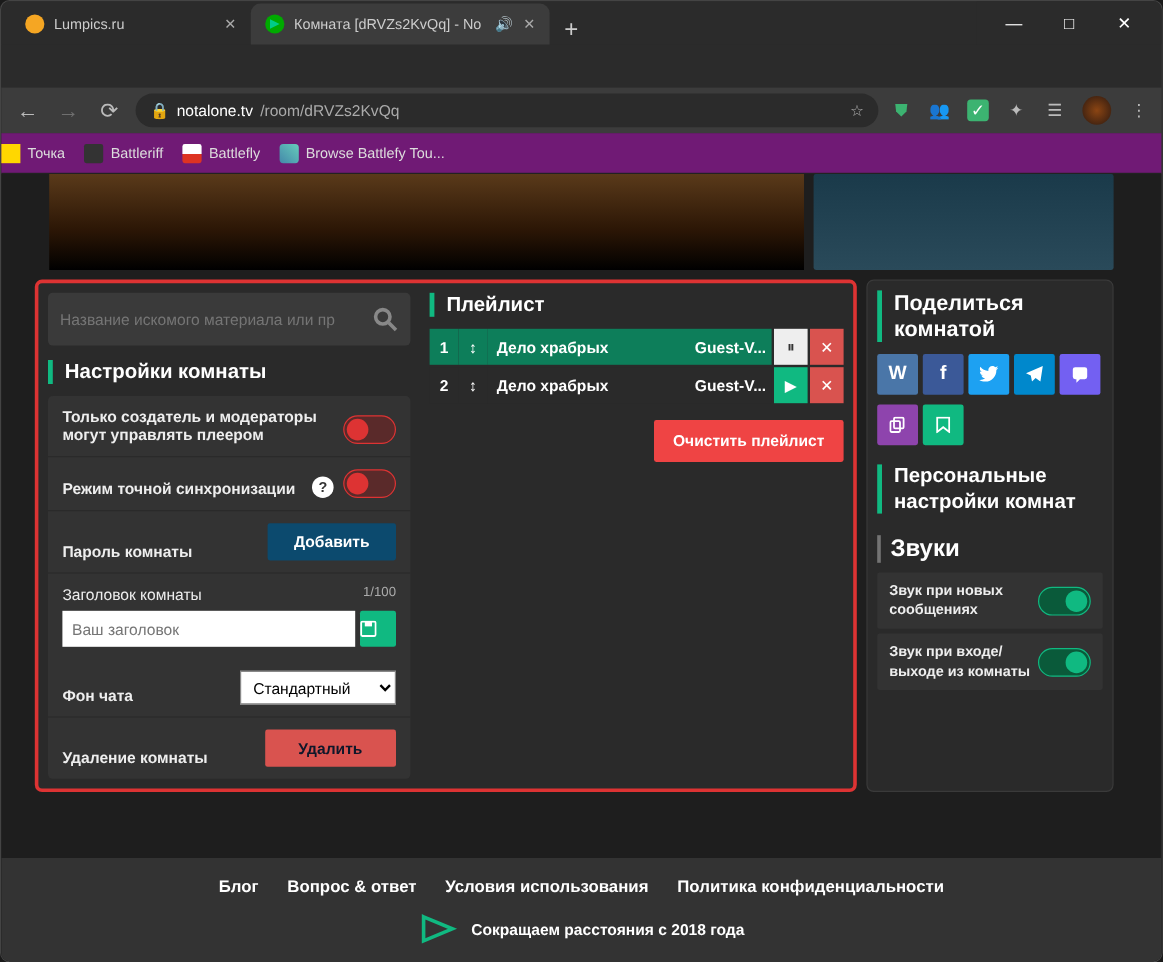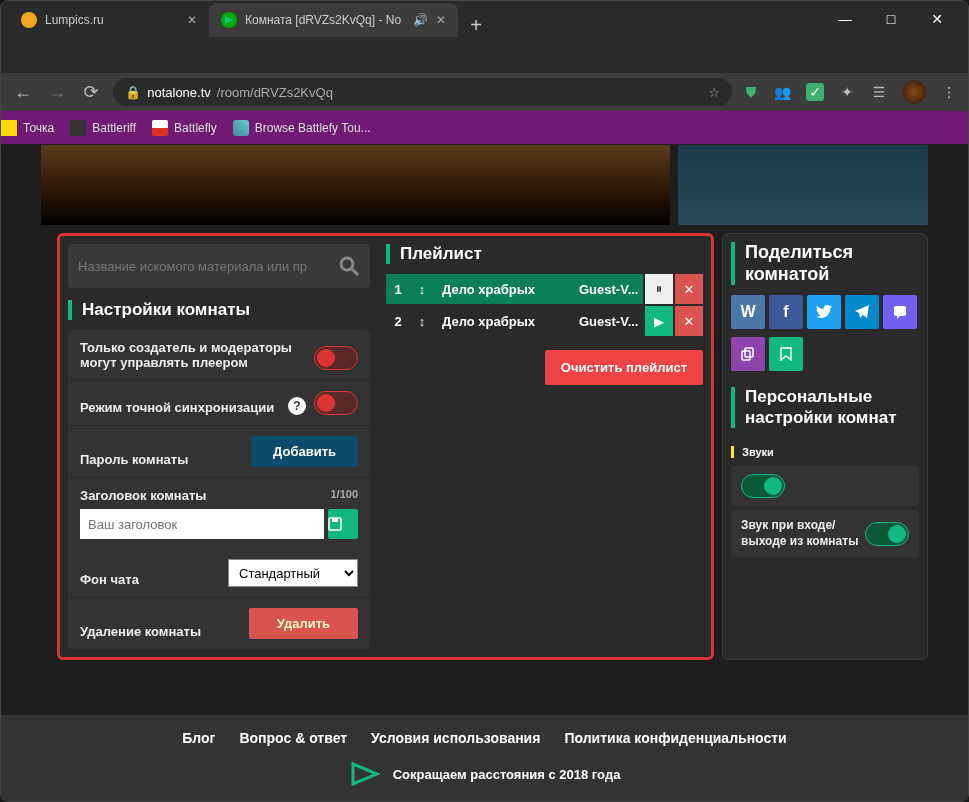--- a/index.html
+++ b/index.html
@@ -41,21 +41,21 @@
 .content { height: calc(802px - 36px - 36px - 38px - 34px); position: relative; background: #1e1e1e; overflow: hidden; }
 
 .video-area { height: 80px; display: flex; gap: 8px; padding: 0 40px; }
 .video-left { flex: 1; background: linear-gradient(to bottom, #5a3a1a 0%, #2a1505 60%, #000 100%); position: relative; }
 .video-right { width: 250px; background: linear-gradient(#1a3a4a, #2a4a5a); position: relative; border-radius: 2px; }
 .chat-input-row { display: flex; gap: 6px; padding: 4px 40px 8px 40px; }
 .chat-spacer { flex: 1; }
 .chat-input { width: 216px; height: 32px; background: #fff; border: none; border-radius: 4px; padding: 0 10px; font-size: 13px; outline: none; }
 .send-btn { width: 34px; height: 32px; background: #10b981; border-radius: 4px; display: flex; align-items: center; justify-content: center; color: #fff; }
 
-.panels { display: flex; gap: 8px; padding: 8px 40px 8px 56px; }
+.panels { display: flex; gap: 8px; padding: 8px 40px 8px 28px; }
 .panels-left { display: flex; flex: 1; gap: 0; border: 3px solid #d33; border-radius: 6px; background: #2a2a2a; padding: 8px; }
 .col { display: flex; flex-direction: column; }
 .col1 { width: 310px; padding-right: 8px; }
 .col2 { flex: 1; padding-left: 8px; }
 .col3 { width: 206px; background: #2a2a2a; border: 1px solid #3a3a3a; border-radius: 6px; padding: 8px; }
 
 .search-box { height: 44px; background: #3a3a3a; border-radius: 4px; display: flex; align-items: center; padding: 0 10px; color: #888; font-size: 13px; margin-bottom: 12px; }
 .search-box input { flex: 1; background: none; border: none; color: #ccc; outline: none; font-size: 13px; }
 .search-box .mag { color: #888; font-size: 20px; }
 
@@ -65,25 +65,25 @@
 .setting-row { display: flex; align-items: flex-end; padding: 10px 12px; color: #eee; font-size: 13px; border-bottom: 1px solid #2a2a2a; gap: 8px; }
 .setting-row:last-child { border-bottom: none; }
 .setting-row .label { flex: 1; font-weight: bold; }
 .help-icon { width: 18px; height: 18px; border-radius: 50%; background: #fff; color: #333; display: inline-flex; align-items: center; justify-content: center; font-size: 12px; font-weight: bold; }
 .toggle { width: 44px; height: 24px; border-radius: 12px; position: relative; }
 .toggle.off { background: #5a2a2a; border: 1px solid #d33; }
 .toggle.off::after { content: ''; position: absolute; width: 18px; height: 18px; border-radius: 50%; background: #d33; top: 2px; left: 2px; }
 .toggle.on { background: #0a5a3a; border: 1px solid #10b981; }
 .toggle.on::after { content: ''; position: absolute; width: 18px; height: 18px; border-radius: 50%; background: #10b981; top: 2px; right: 2px; }
 .btn-orange { background: #0c4a6e; color: #fff; border: none; padding: 8px 22px; font-size: 13px; font-weight: bold; border-radius: 2px; }
-.btn-red { background: #d9534f; color: #fef9c3; border: none; padding: 8px 28px; font-size: 13px; font-weight: bold; border-radius: 2px; }
+.btn-red { background: #d9534f; color: #0f172a; border: none; padding: 8px 28px; font-size: 13px; font-weight: bold; border-radius: 2px; }
 .btn-greenish { background: #10b981; color: #fff; border: none; width: 30px; height: 30px; border-radius: 2px; }
 
 .title-input-row { padding: 10px 12px; }
-.title-label-row { display: flex; justify-content: space-between; color: #eee; font-size: 13px; font-weight: bold; margin-bottom: 6px; text-align: right; }
+.title-label-row { display: flex; justify-content: space-between; color: #eee; font-size: 13px; font-weight: normal; margin-bottom: 6px; text-align: right; }
 .counter { font-size: 11px; color: #aaa; }
 .title-input-wrap { display: flex; gap: 4px; align-items: flex-end; }
 .title-input { flex: 1; height: 30px; background: #fff; border: none; padding: 0 8px; font-size: 13px; outline: none; }
 
 .select-std { height: 28px; background: #fff; border: 1px solid #888; font-size: 13px; padding: 0 6px; min-width: 130px; }
 
 .playlist-item { display: flex; align-items: center; height: 30px; font-size: 13px; color: #fff; margin-bottom: 2px; }
 .pl-num { width: 24px; text-align: center; background: #2a2a2a; height: 100%; display: flex; align-items: center; justify-content: center; font-weight: bold; }
 .pl-drag { width: 24px; text-align: center; background: #2a2a2a; height: 100%; display: flex; align-items: center; justify-content: center; }
 .pl-title { flex: 1; background: #2a2a2a; height: 100%; display: flex; align-items: center; padding: 0 8px; font-weight: bold; }
@@ -99,21 +99,21 @@
 .share-row { display: flex; gap: 4px; margin-bottom: 8px; }
 .share-btn { width: 34px; height: 34px; display: flex; align-items: center; justify-content: center; color: #fff; font-weight: bold; font-size: 16px; border-radius: 2px; }
 .vk { background: #4a76a8; }
 .fb { background: #3b5998; }
 .tw { background: #1da1f2; }
 .tg { background: #0088cc; }
 .vb { background: #7360f2; }
 .link { background: #8e44ad; }
 .save { background: #10b981; }
 
-.subsection { border-left: 3px solid #fde047; padding-left: 8px; color: #fff; font-size: 11px; font-weight: bold; margin: 8px 0; }
+.subsection { border-left: 3px solid #737373; padding-left: 8px; color: #fff; font-size: 20px; font-weight: bold; margin: 8px 0; }
 .sound-row { display: flex; align-items: center; background: #333; padding: 8px 10px; margin-bottom: 4px; border-radius: 2px; }
 .sound-row .slabel { flex: 1; color: #eee; font-size: 12px; font-weight: bold; line-height: 1.3; }
 
 .footer { height: 88px; background: #333; color: #fff; display: flex; flex-direction: column; align-items: center; justify-content: center; gap: 14px; position: absolute; bottom: 0; left: 0; right: 0; }
 .footer-links { display: flex; gap: 24px; font-size: 14px; font-weight: bold; }
 .footer-tag { display: flex; align-items: center; gap: 10px; font-size: 13px; font-weight: bold; }
 
 svg { display: block; }
 </style>
 </head>
@@ -306,20 +306,21 @@
           <div class="share-btn save">
             <svg width="12" height="14" viewBox="0 0 12 14">
                 <path d="M1 1 L11 1 L11 13 L6 9 L1 13 Z" fill="none" stroke="#fff" stroke-width="1.5"></path>
               </svg>
           </div>
         </div>
 
         <div class="section-title" style="font-size:17px;line-height:1.2;margin-top:8px">Персональные настройки комнат</div>
         <div class="subsection">Звуки</div>
         <div class="sound-row">
+          <span class="slabel">Звук при новых сообщениях</span>
           <span class="toggle on"></span>
         </div>
         <div class="sound-row">
           <span class="slabel">Звук при входе/выходе из комнаты</span>
           <span class="toggle on"></span>
         </div>
       </div>
     </div>
 
     <div class="footer">

